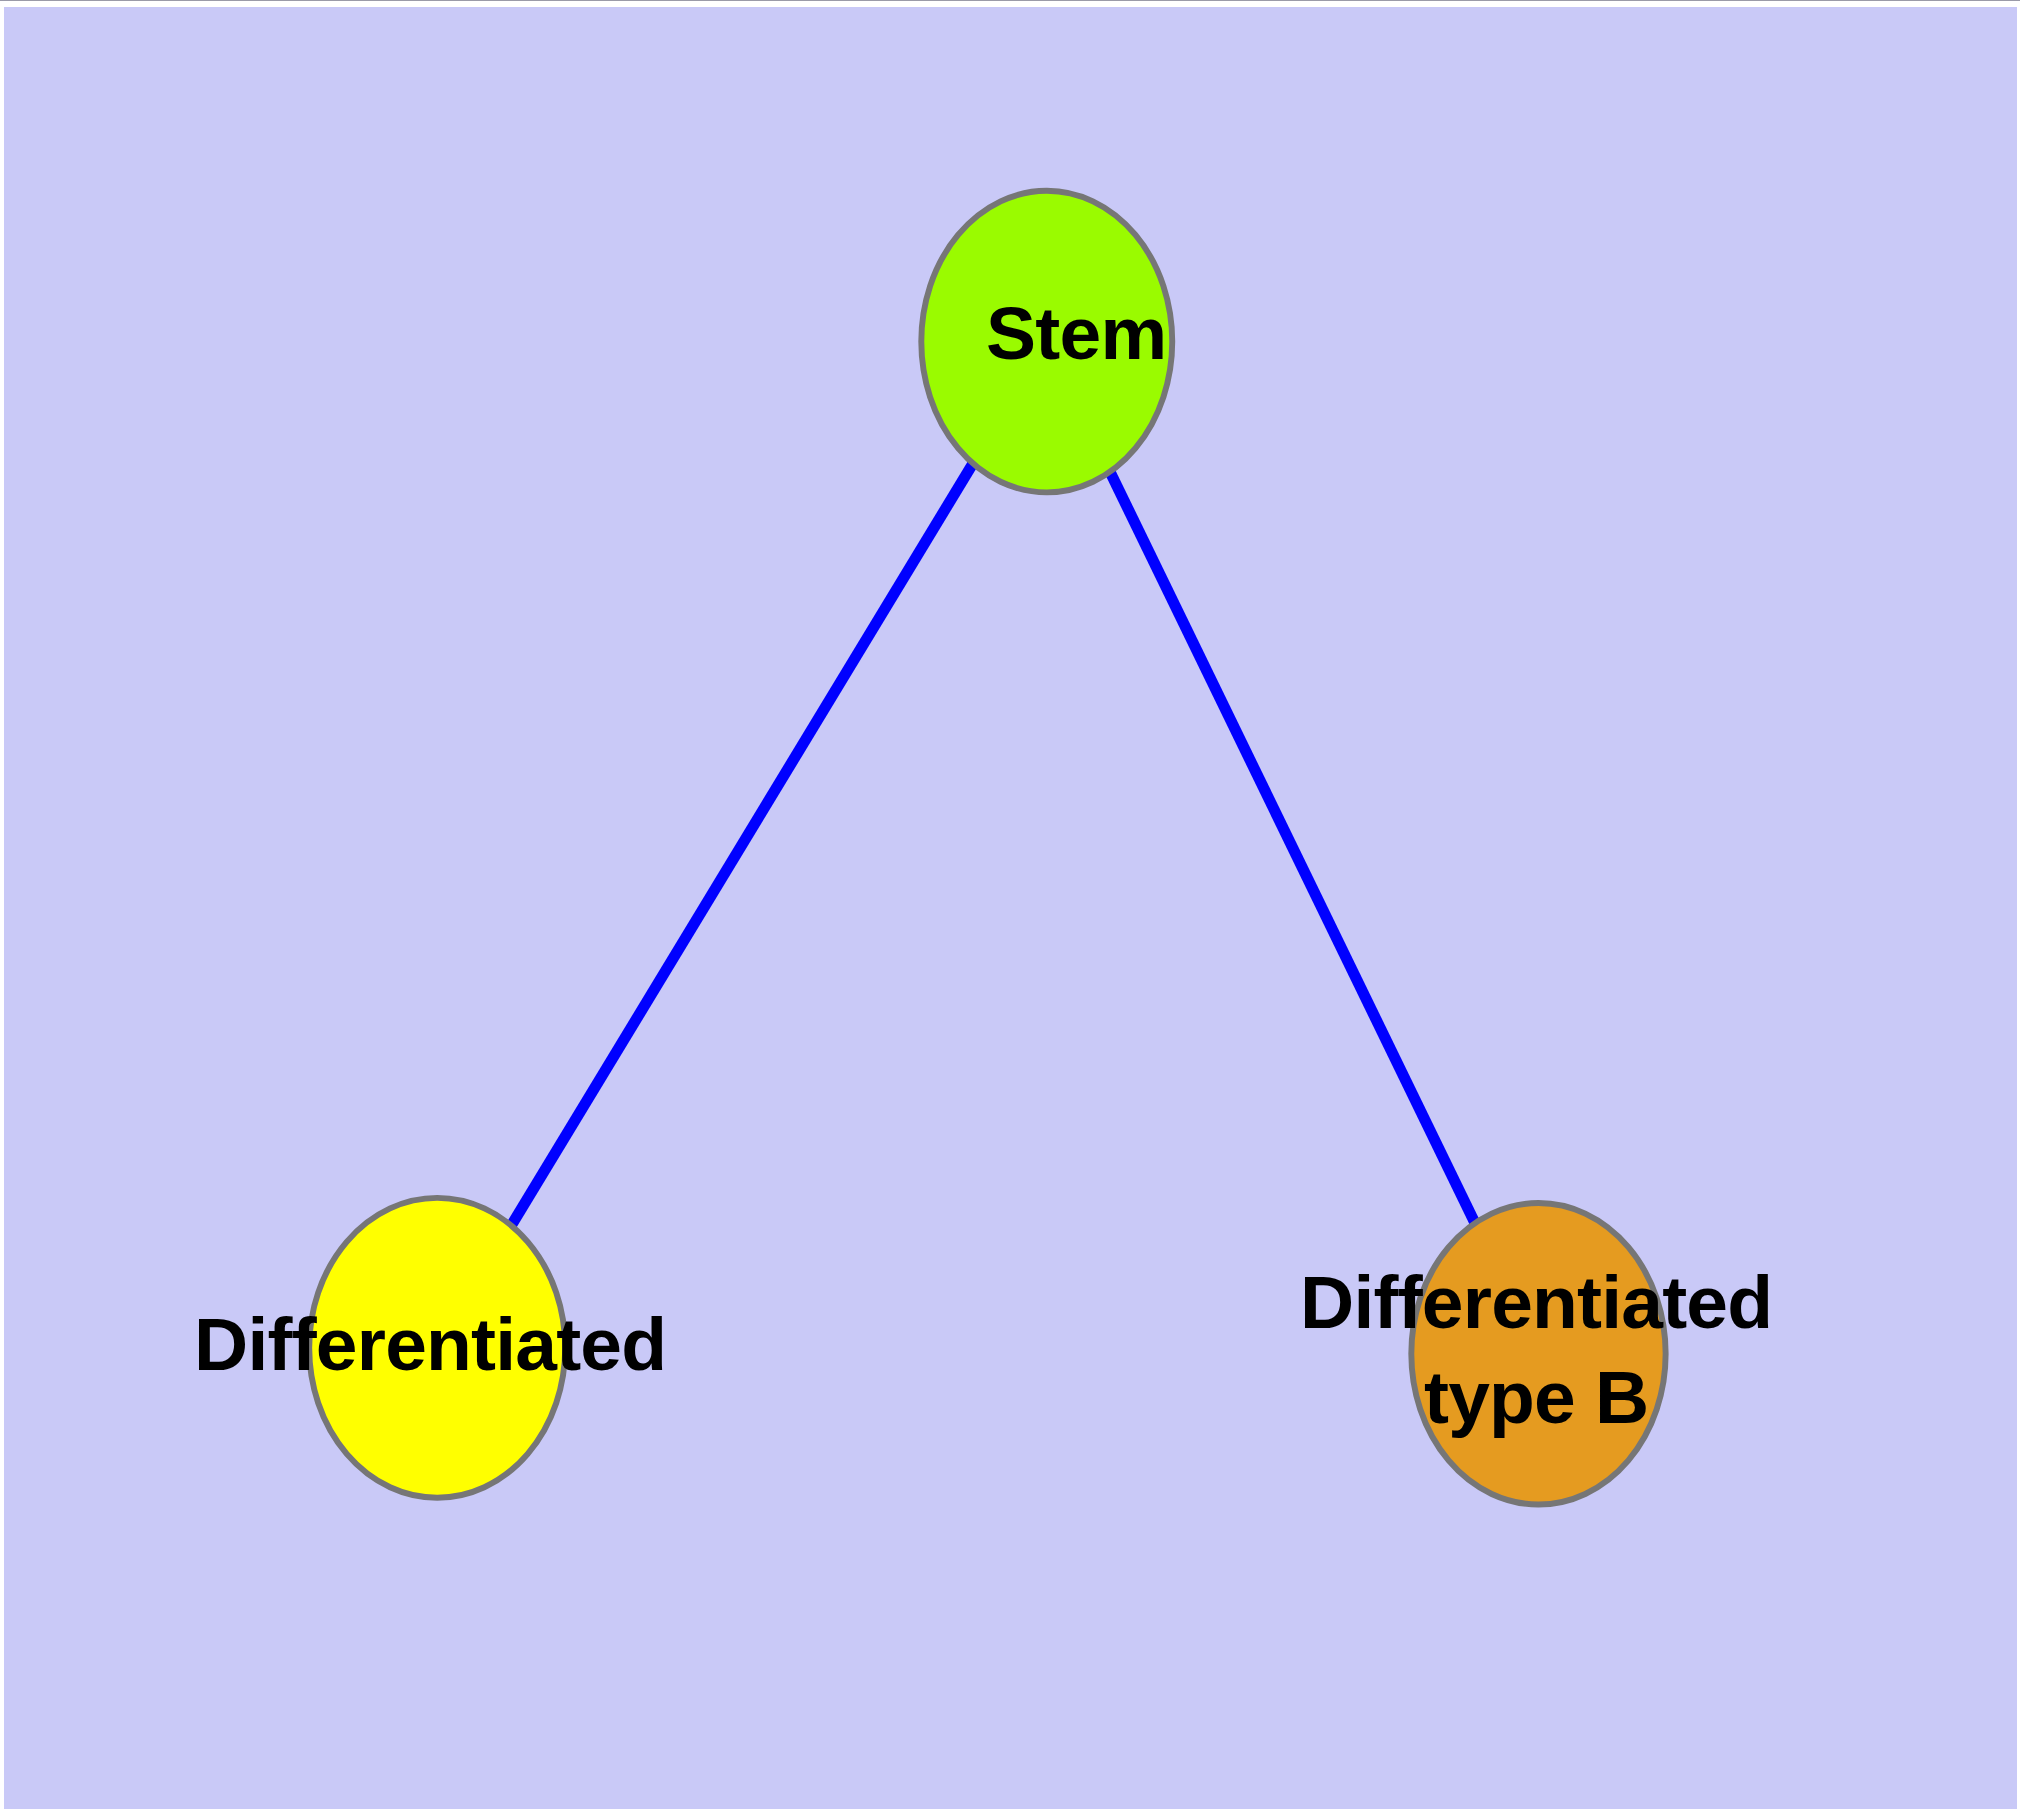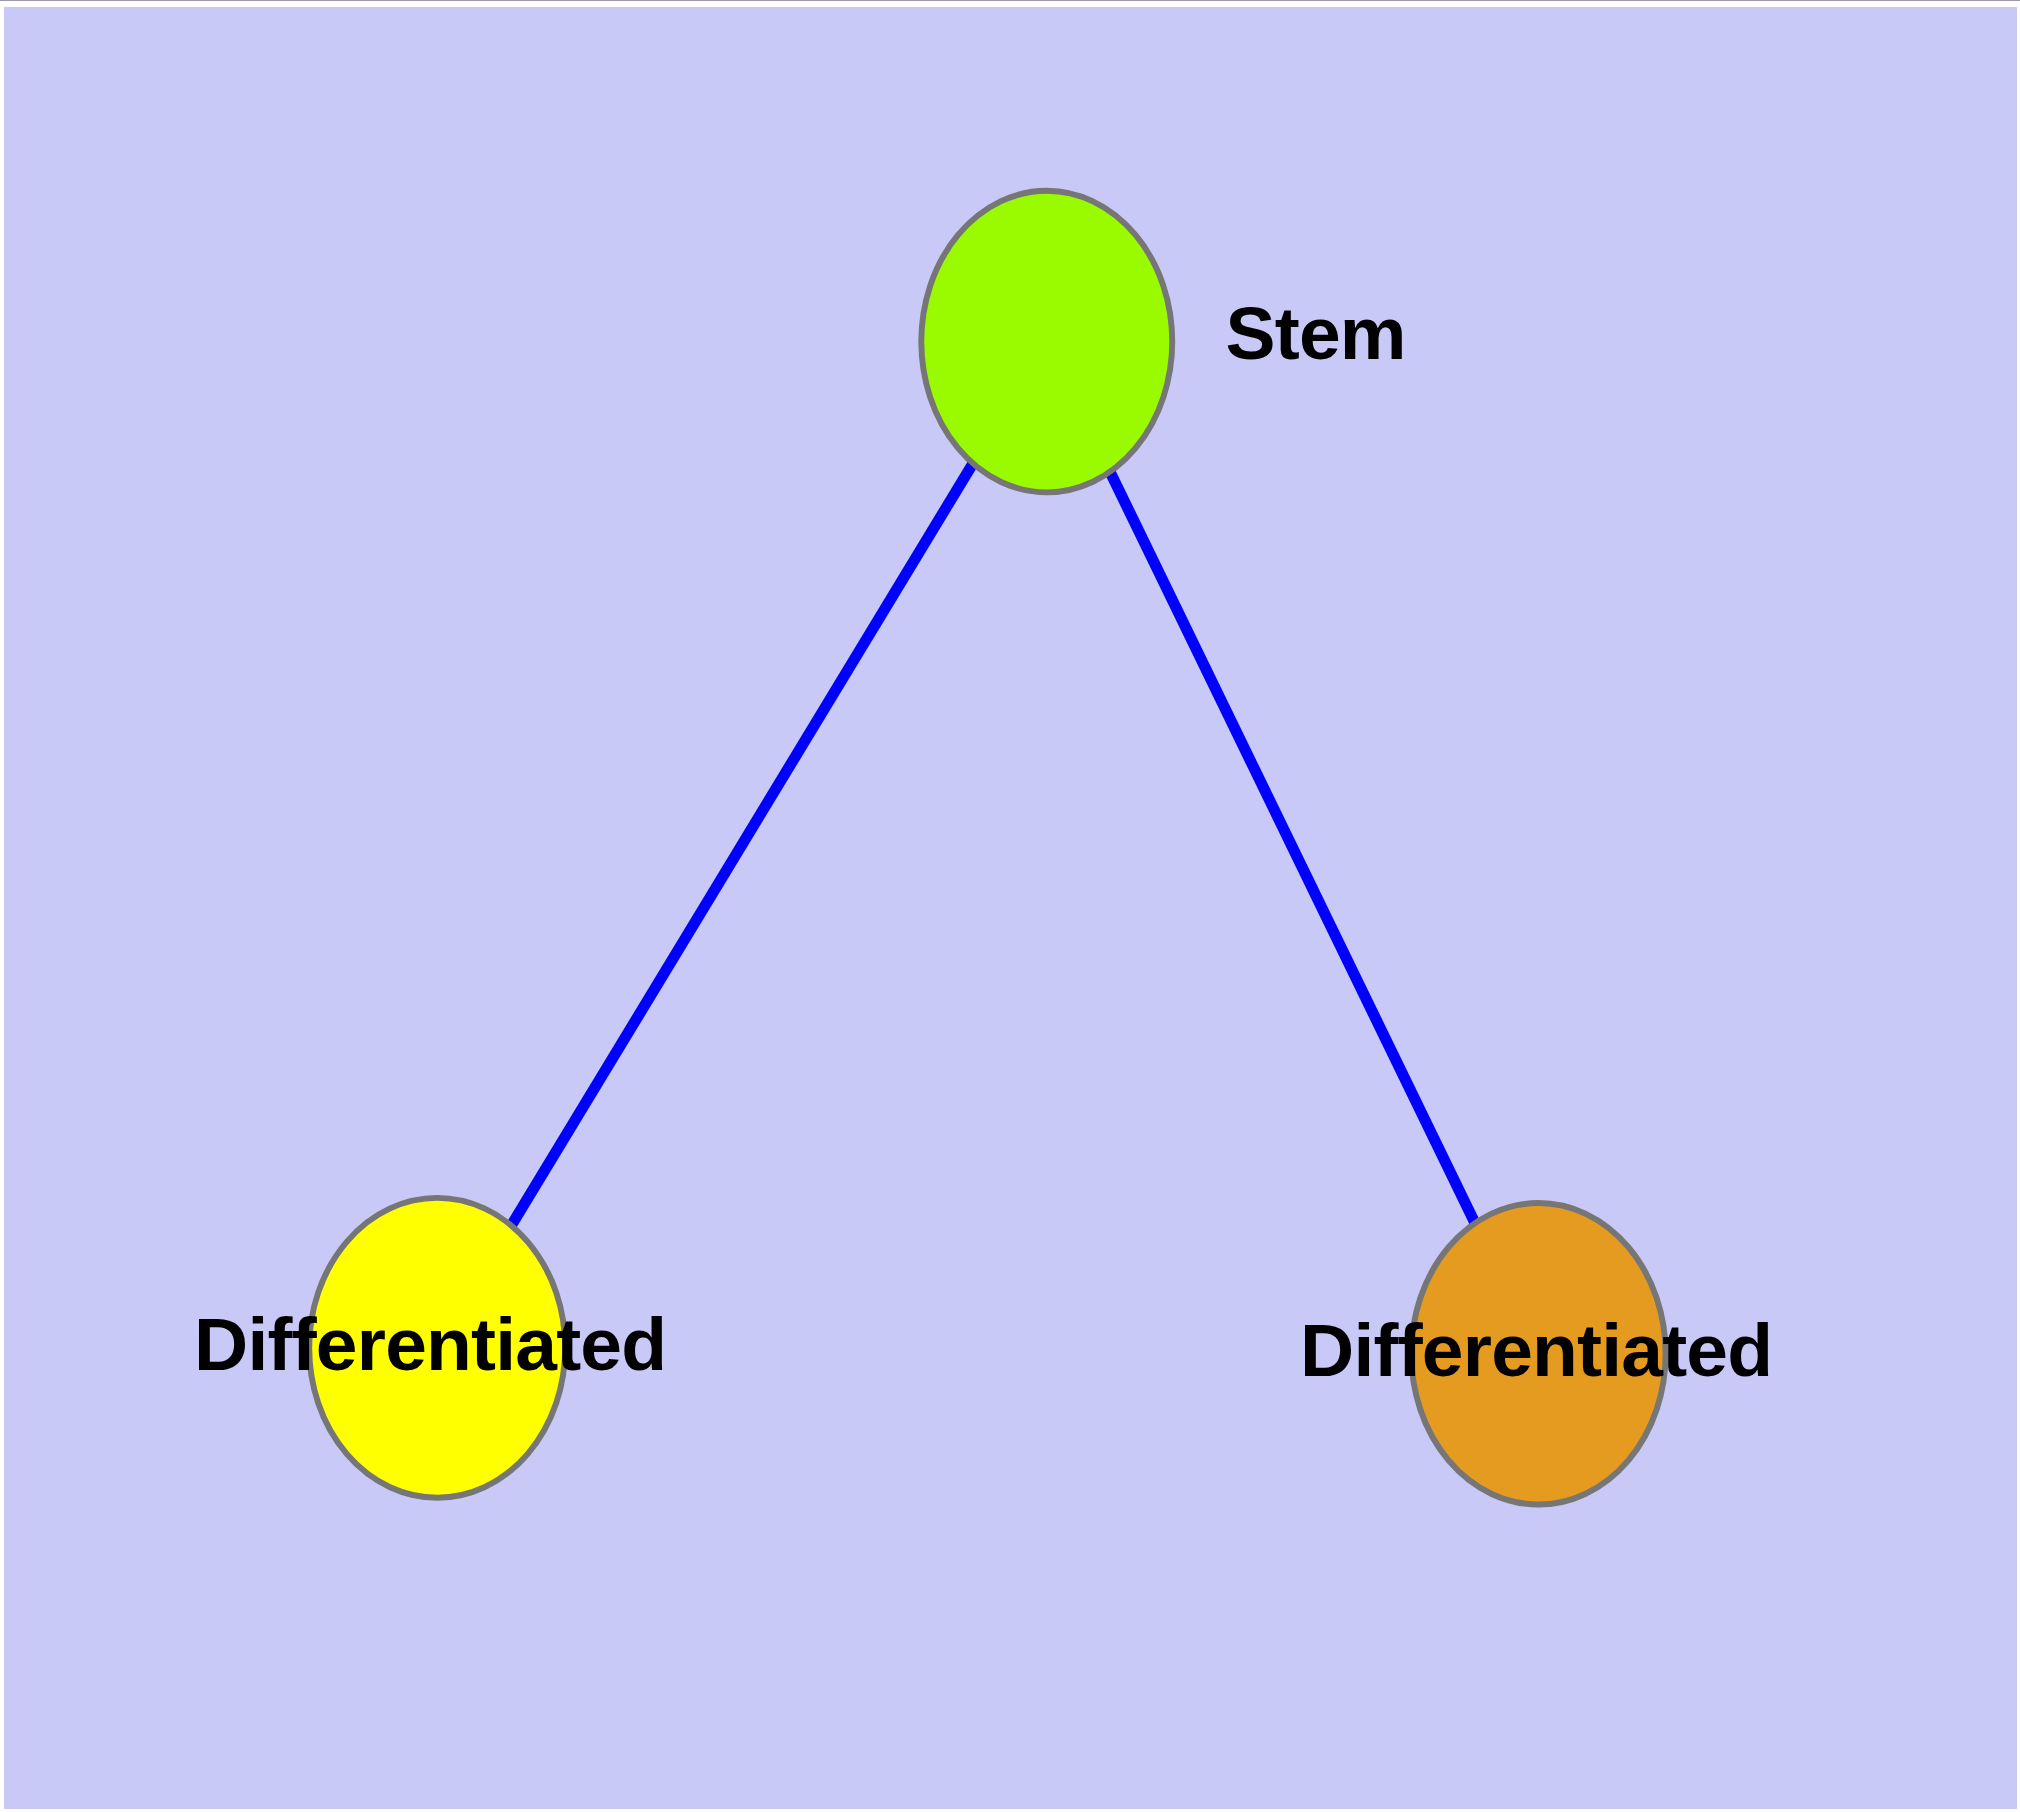--- a/index.html
+++ b/index.html
@@ -50,21 +50,21 @@
     width: 763px;
     text-align: center;
     font-weight: bold;
     font-size: 75px;
     line-height: 95px;
     color: #000000;
     letter-spacing: -0.8px;
     pointer-events: none;
     white-space: nowrap;
   }
-  .label-stem { left: 1020px; top: 326px; text-align: right; }
+  .label-stem { left: 1072px; top: 326px; }
   .label-a    { left: 426px;  top: 1337px; }
   .label-b    { left: 1532px; top: 1343px; }
   .label-line { display: block; }
 </style>
 </head>
 <body>
 
 <div class="page">
   <div class="canvas">
 
@@ -80,17 +80,18 @@
     <div class="node-label label-stem">
       <span class="label-line">Stem</span>
     </div>
 
     <div class="node-label label-a">
       <span class="label-line">Differentiated</span>
     </div>
 
     <div class="node-label label-b">
       <span class="label-line">Differentiated</span>
+      <span class="label-line">type B</span>
     </div>
 
   </div>
 </div>
 
 
 </body></html>

